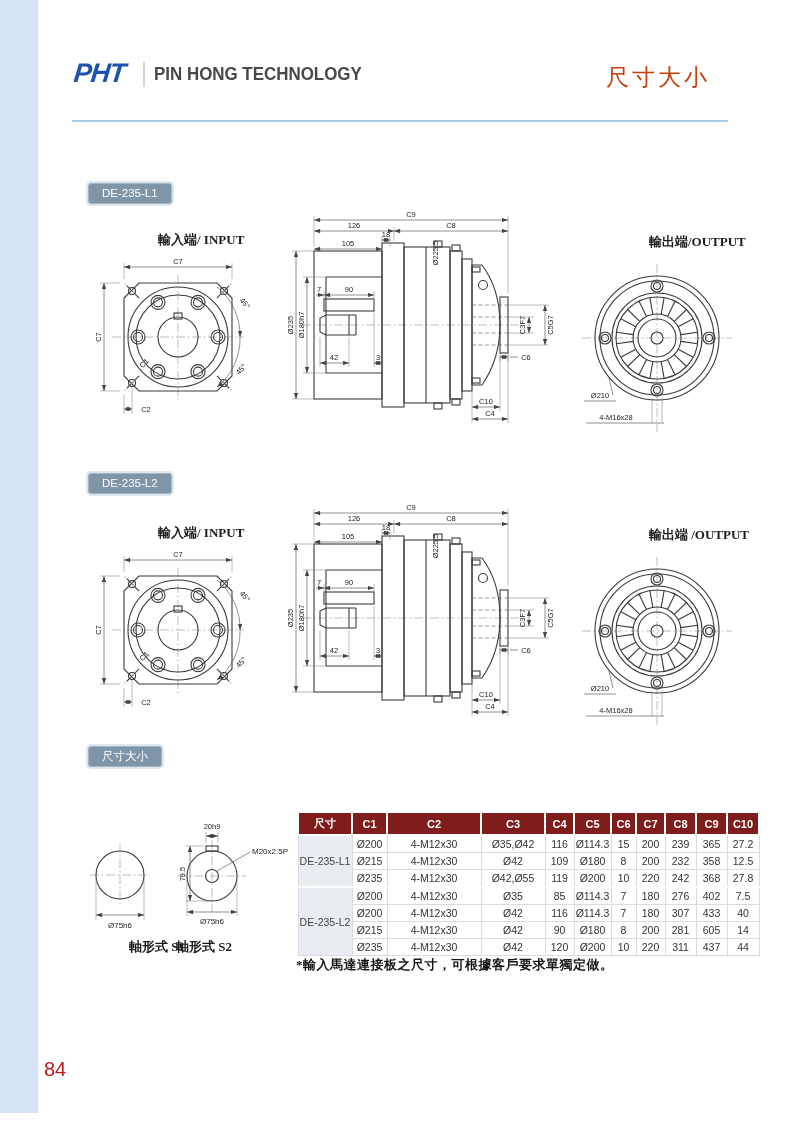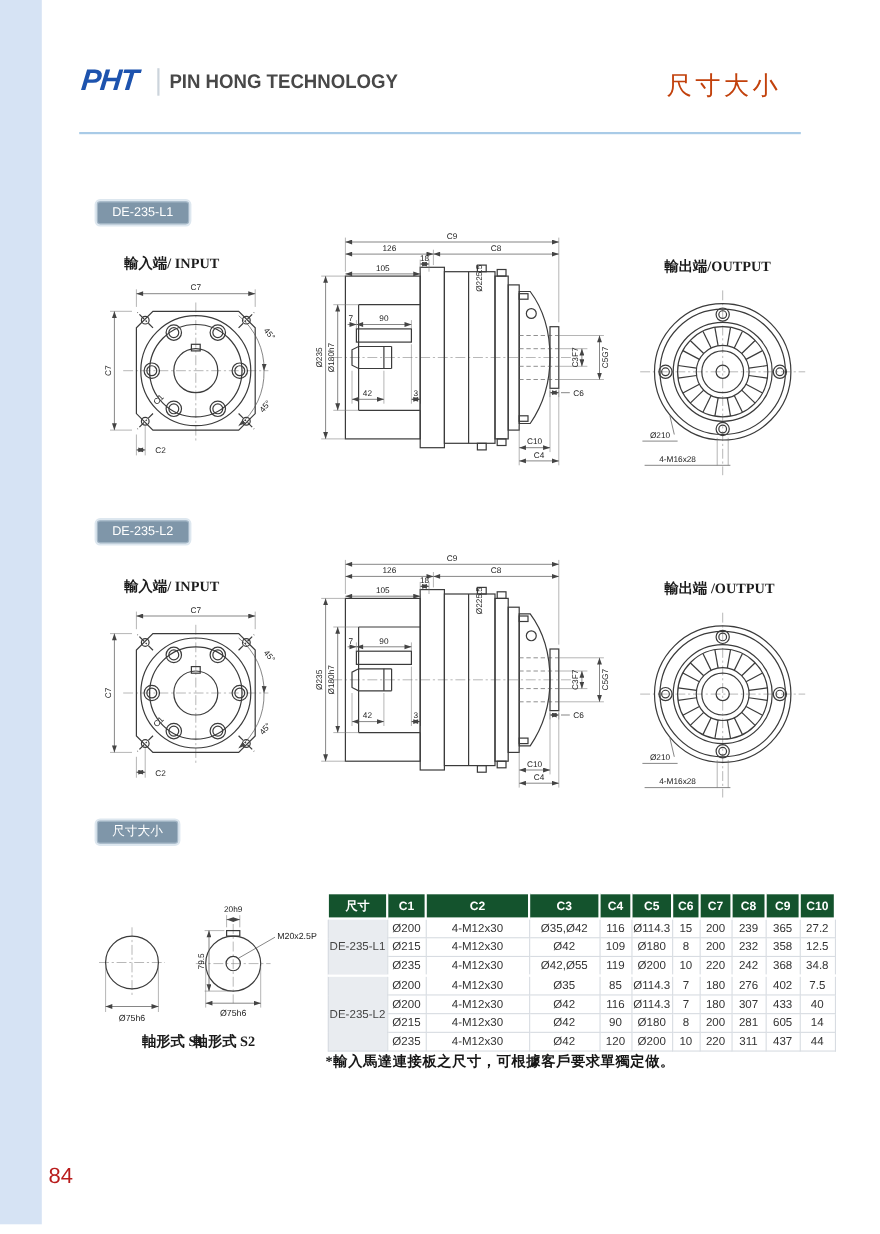--- a/index.html
+++ b/index.html
@@ -10,33 +10,33 @@
          color:#1d53ae;letter-spacing:-1px;transform:skewX(-6deg);}
   .brand-divider{position:absolute;left:143px;top:62px;width:2px;height:25px;background:#ccd4dc;}
   .company{position:absolute;left:154px;top:64px;font-weight:700;font-size:18px;color:#484848;
            letter-spacing:0px;transform:scaleX(.94);transform-origin:left;}
   .page-title{position:absolute;left:606px;top:62px;font-size:23px;color:#c2410c;letter-spacing:3px;}
   .header-rule{position:absolute;left:72px;top:120px;width:656px;height:2px;background:#a9cbe7;}
   .badge{position:absolute;background:#7f96a9;color:#fff;font-size:11.5px;line-height:15px;
          padding:2px 13px;border-radius:3px;border:1px solid #a3b6c6;box-shadow:0 0 0 2px #dde7ef;}
   .assembly{position:absolute;left:0;width:800px;height:300px;}
   .io-label{position:absolute;font-family:"Liberation Serif","DejaVu Serif",serif;
-            font-weight:700;font-size:13px;color:#1c1c1c;}
+            font-weight:700;font-size:13px;color:#1c1c1c;margin-left:45px;}
   svg{position:absolute;overflow:visible;}
   svg .body rect,svg .body path,svg .body circle,svg .body line{fill:none;stroke:#3b3b3b;stroke-width:1.1;}
   svg .hid line{stroke:#555;stroke-width:.6;stroke-dasharray:4 2.5;}
   svg .cl line,svg .cl path{stroke:#888;stroke-width:.55;stroke-dasharray:9 2.5 2 2.5;fill:none;}
   svg .dim line,svg .dim path{stroke:#555;stroke-width:.65;fill:none;}
   svg .ext line{stroke:#777;stroke-width:.5;}
   svg text{font-family:"Liberation Sans","DejaVu Sans",sans-serif;font-size:7.5px;fill:#222;text-anchor:middle;}
   .shaft-label{position:absolute;font-family:"Liberation Serif","DejaVu Serif",serif;
                font-weight:700;font-size:13px;color:#1c1c1c;}
   .dim-table{position:absolute;left:297px;top:811px;width:461px;border-collapse:collapse;
              table-layout:fixed;background:#fff;}
-  .dim-table th{background:#14532d;color:#fff;font-size:11px;font-weight:700;height:21px;
+  .dim-table th{background:#7f1d1d;color:#fff;font-size:11px;font-weight:700;height:21px;
                 border:2px solid #fff;padding:0;}
   .dim-table td{font-size:10.5px;color:#333;text-align:center;height:16px;
                 border:1px solid #d8dce2;padding:0;}
   .dim-table td.model-cell{background:#e9ecf0;color:#444;}
   .dim-table tr.group-start td{border-top:2px solid #fff;}
   .footnote{position:absolute;left:296px;top:956px;font-family:"Liberation Serif","DejaVu Serif",serif;
             font-weight:700;font-size:13px;color:#161616;letter-spacing:.5px;}
   .page-number{position:absolute;left:44px;top:1058px;font-size:20px;color:#b91c1c;}
 </style>
 </head>
@@ -617,21 +617,21 @@
         <tr>
           <td>Ø235</td>
           <td>4-M12x30</td>
           <td>Ø42,Ø55</td>
           <td>119</td>
           <td>Ø200</td>
           <td>10</td>
           <td>220</td>
           <td>242</td>
           <td>368</td>
-          <td>34.8</td>
+          <td>27.8</td>
         </tr>
         <tr class="group-start">
           <td rowspan="4" class="model-cell">DE-235-L2</td>
           <td>Ø200</td>
           <td>4-M12x30</td>
           <td>Ø35</td>
           <td>85</td>
           <td>Ø114.3</td>
           <td>7</td>
           <td>180</td>

